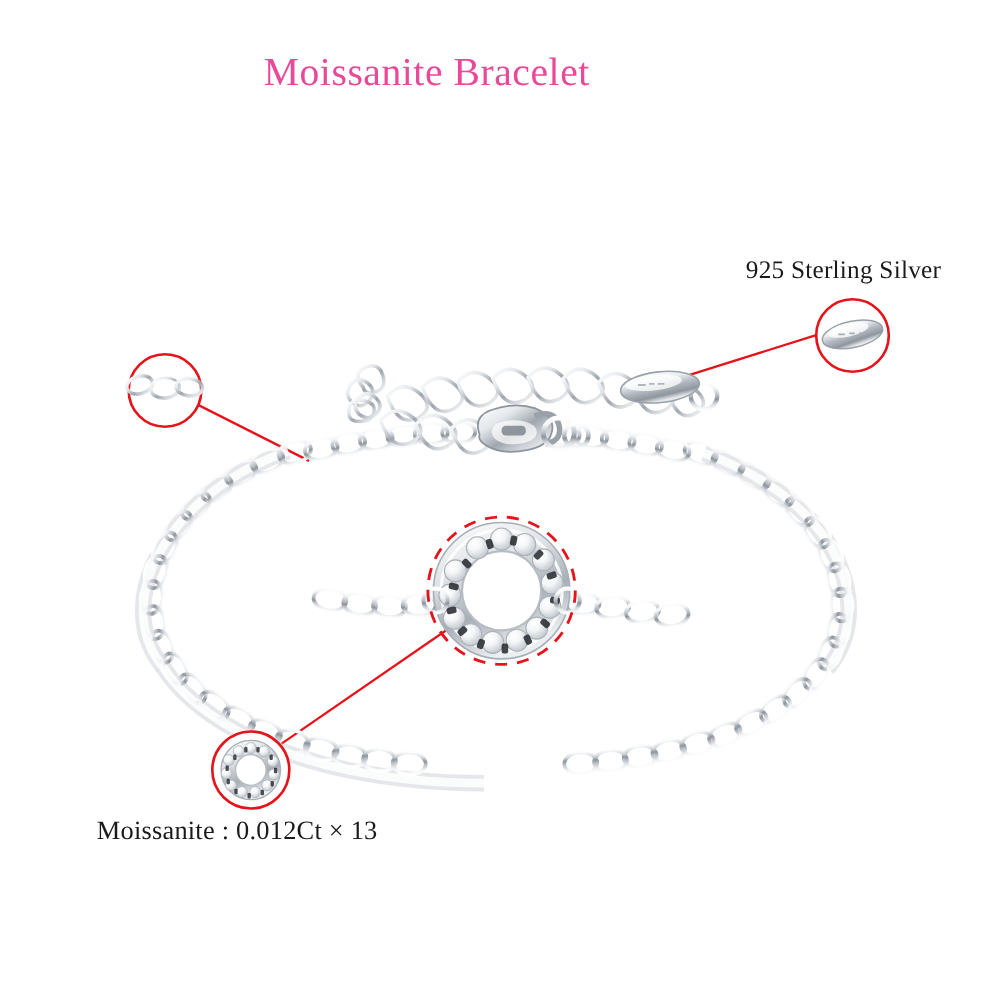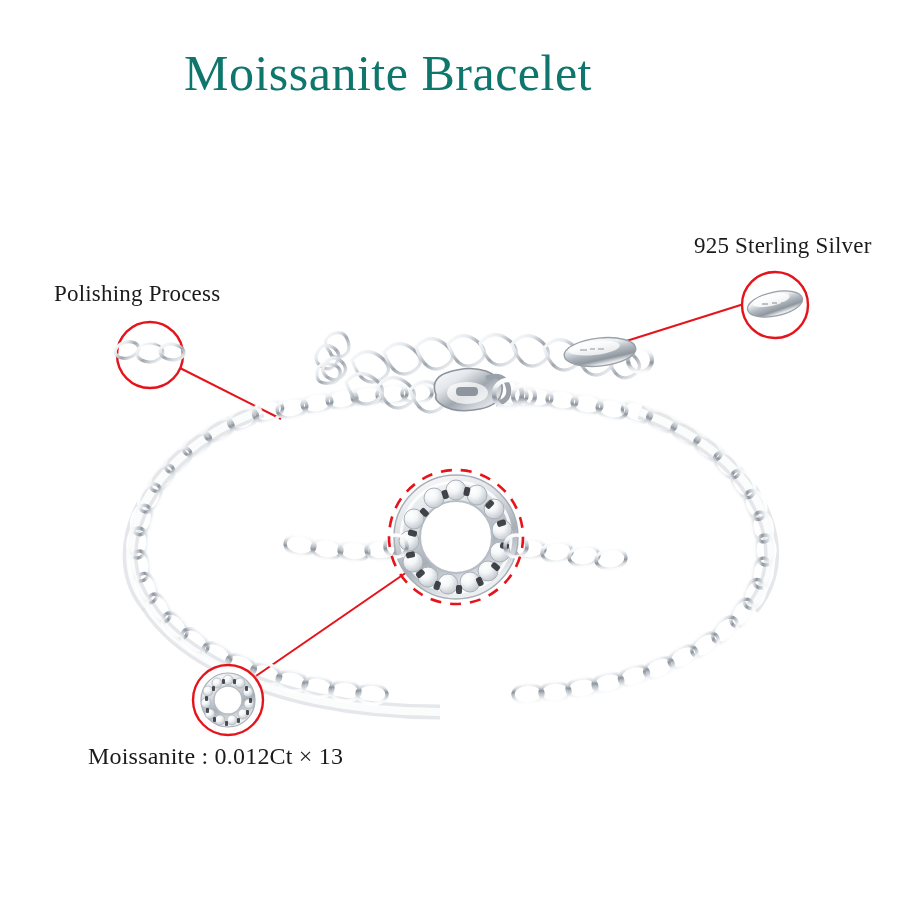--- a/index.html
+++ b/index.html
@@ -17,38 +17,38 @@
   }
 
   
   #title {
     position: absolute;
     left: 0;
     top: 46px;
     width: 776px;
     text-align: center;
     font-family: "Liberation Serif", "DejaVu Serif", serif;
-    font-size: 50px;
+    font-size: 36px;
     font-weight: 400;
     letter-spacing: 0.5px;
-    color: #0f766e;
+    color: #ec4899;
     line-height: 1.1;
   }
 
   
   .anno-label {
     position: absolute;
     font-family: "Liberation Serif", "DejaVu Serif", serif;
     font-size: 23px;
     font-weight: 400;
     color: #1a1a1a;
     white-space: nowrap;
     letter-spacing: 0.2px;
   }
-  #label-sterling { left: 678px; top: 233px; margin-left: 16px; }
+  #label-sterling { left: 678px; top: 233px; }
   #label-polishing { left: 54px; top: 281px; }
   #label-moissanite {
     left: 88px;
     top: 743px;
     font-size: 24px;
     text-align: center;
   }
 
   
   #art {
@@ -338,17 +338,16 @@
         <rect x="206" y="708" width="3" height="5" rx="1"></rect>
         <rect x="205" y="696" width="3" height="5" rx="1"></rect>
         <rect x="212" y="686" width="3" height="5" rx="1"></rect>
         <rect x="222" y="679" width="3" height="5" rx="1"></rect>
       </g>
     </g>
   </svg>
 
   <div class="anno-label" id="label-sterling">925 Sterling Silver</div>
 
-  <div class="anno-label" id="label-polishing">Polishing Process</div>
 
   <div class="anno-label" id="label-moissanite">Moissanite : 0.012Ct × 13</div>
 
 </div>
 
 </body></html>

